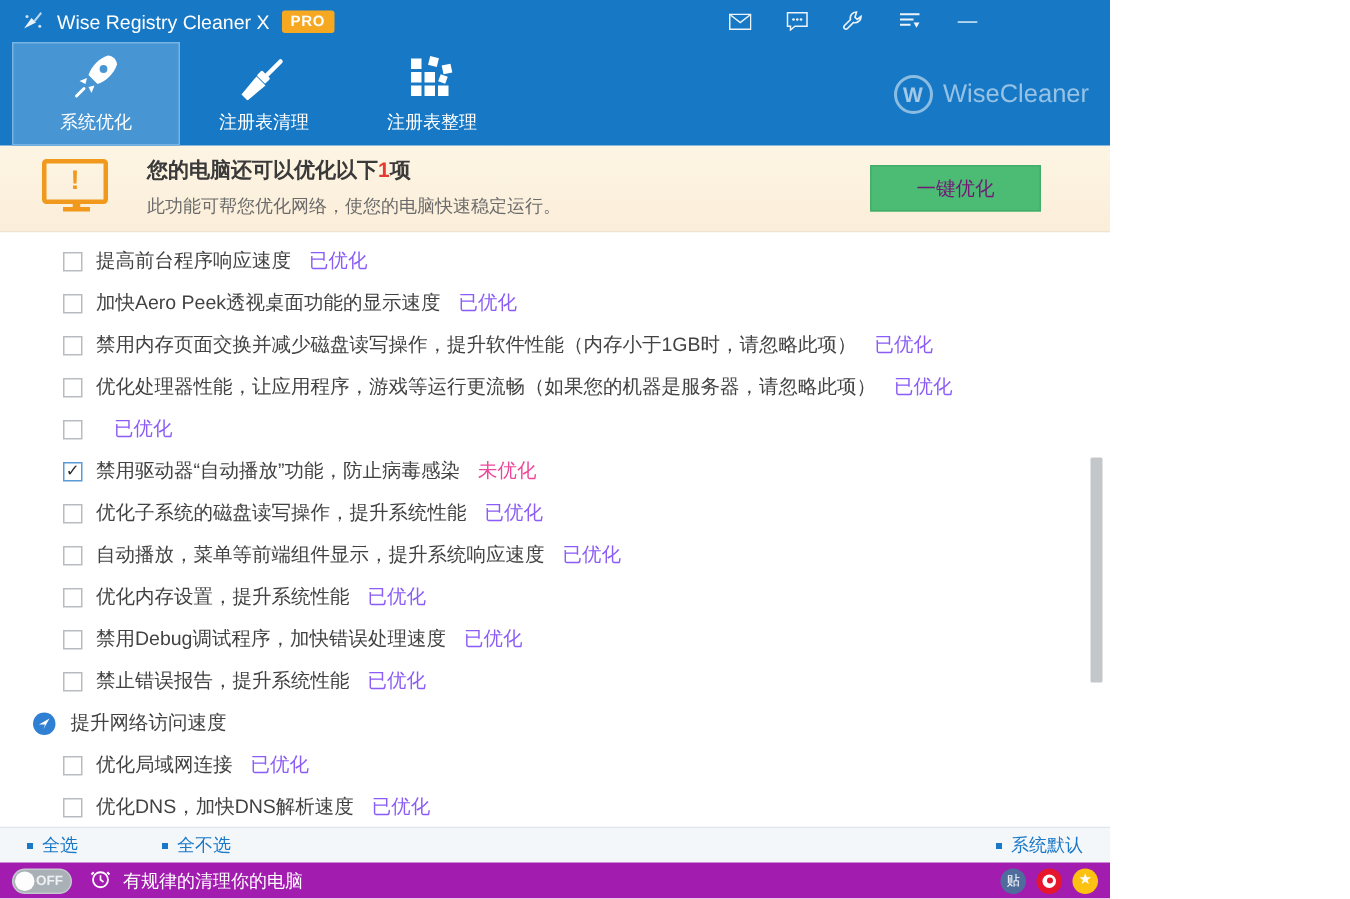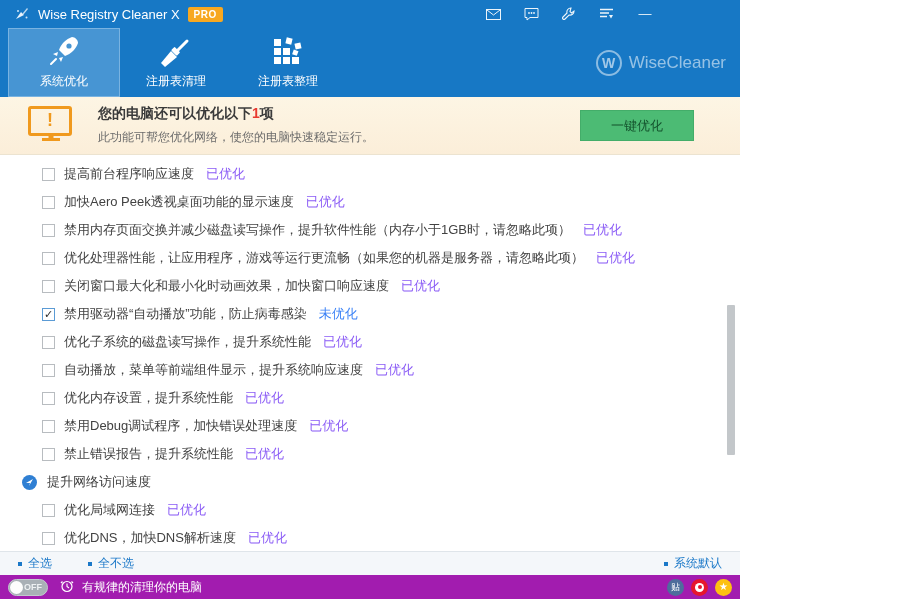--- a/index.html
+++ b/index.html
@@ -38,41 +38,41 @@
     display:flex; align-items:center; padding:0 28px; flex:0 0 auto; }
   .monitor-icon { width:46px; height:40px; position:relative; margin-right:24px; flex:0 0 auto; }
   .monitor-screen { width:44px; height:30px; border:3px solid #f0991d; border-radius:3px;
     display:flex; align-items:center; justify-content:center; color:#f0991d; font-weight:bold; font-size:18px; }
   .monitor-foot { width:18px; height:3px; background:#f0991d; margin:2px auto 0; position:relative; }
   .monitor-foot:before { content:""; position:absolute; left:50%; top:-3px; transform:translateX(-50%); width:5px; height:3px; background:#f0991d; }
   .notice-texts { flex:1; }
   .notice-title { font-size:14px; font-weight:bold; color:#3a3a3a; margin-bottom:6px; }
   .notice-count { color:#e83a30; }
   .notice-sub { font-size:12px; color:#6b6b6b; }
-  .optimize-btn { width:114px; height:31px; background:#4cbb74; border:1px solid #43ad69; color:#14532d;
+  .optimize-btn { width:114px; height:31px; background:#4cbb74; border:1px solid #43ad69; color:#701a75;
     font-size:13px; display:flex; align-items:center; justify-content:center; cursor:pointer; margin-right:18px; }
 
   
   .list-area { flex:1; background:#fff; position:relative; padding-top:5px; overflow:hidden; }
   .opt-row { height:28px; display:flex; align-items:center; padding-left:42px; }
   .opt-row.group-row { padding-left:22px; }
   .checkbox { width:13px; height:13px; border:1px solid #b8bcc0; background:#fff; margin-right:9px; flex:0 0 auto;
     display:flex; align-items:center; justify-content:center; font-size:11px; line-height:11px; color:#2b2b2b; cursor:pointer; }
   .checkbox.checked { border-color:#5b9bd5; }
   .group-ico { width:15px; height:15px; border-radius:50%; background:#2f7fd3; margin-right:10px; flex:0 0 auto;
     display:flex; align-items:center; justify-content:center; }
   .opt-label { font-size:13px; color:#424242; }
   .opt-status { font-size:13px; margin-left:12px; }
   .opt-status.done { color:#8b5cf6; }
-  .opt-status.pending { color:#3b82f6; }
+  .opt-status.pending { color:#ec4899; }
   .scroll-thumb { position:absolute; right:5px; top:150px; width:8px; height:150px; background:#c3c7ca; border-radius:1px; }
 
   
   .footer { height:24px; background:#f4f7fa; border-top:1px solid #dfe5ea; display:flex; align-items:center;
-    padding:0 18px; flex:0 0 auto; font-size:12px; }
+    padding:0 18px; flex:0 0 auto; font-size:12px;gap:20px; }
   .flink { color:#1a78c8; display:flex; align-items:center; cursor:pointer; }
   .flink .bullet { width:4px; height:4px; background:#1a78c8; margin-right:6px; }
   .flink + .flink { margin-left:36px; }
   .flink.right { margin-left:auto; }
 
   
   .statusbar { height:24px; background:#a21caf; display:flex; align-items:center; padding:0 8px; flex:0 0 auto; }
   .toggle { width:40px; height:17px; border-radius:9px; background:#a9b0b6; border:1px solid #c3c9ce;
     position:relative; cursor:pointer; flex:0 0 auto; }
   .toggle-knob { position:absolute; left:1px; top:1px; width:13px; height:13px; border-radius:50%; background:#fdfdfd; }
@@ -212,21 +212,20 @@
           <span class="opt-label">禁用内存页面交换并减少磁盘读写操作，提升软件性能（内存小于1GB时，请忽略此项）</span>
           <span class="opt-status done">已优化</span>
         </div>
         <div class="opt-row">
           <span class="checkbox"></span>
           <span class="opt-label">优化处理器性能，让应用程序，游戏等运行更流畅（如果您的机器是服务器，请忽略此项）</span>
           <span class="opt-status done">已优化</span>
         </div>
         <div class="opt-row">
           <span class="checkbox"></span>
-          <span class="opt-label">关闭窗口最大化和最小化时动画效果，加快窗口响应速度</span>
           <span class="opt-status done">已优化</span>
         </div>
         <div class="opt-row">
           <span class="checkbox checked">✓</span>
           <span class="opt-label">禁用驱动器“自动播放”功能，防止病毒感染</span>
           <span class="opt-status pending">未优化</span>
         </div>
         <div class="opt-row">
           <span class="checkbox"></span>
           <span class="opt-label">优化子系统的磁盘读写操作，提升系统性能</span>

